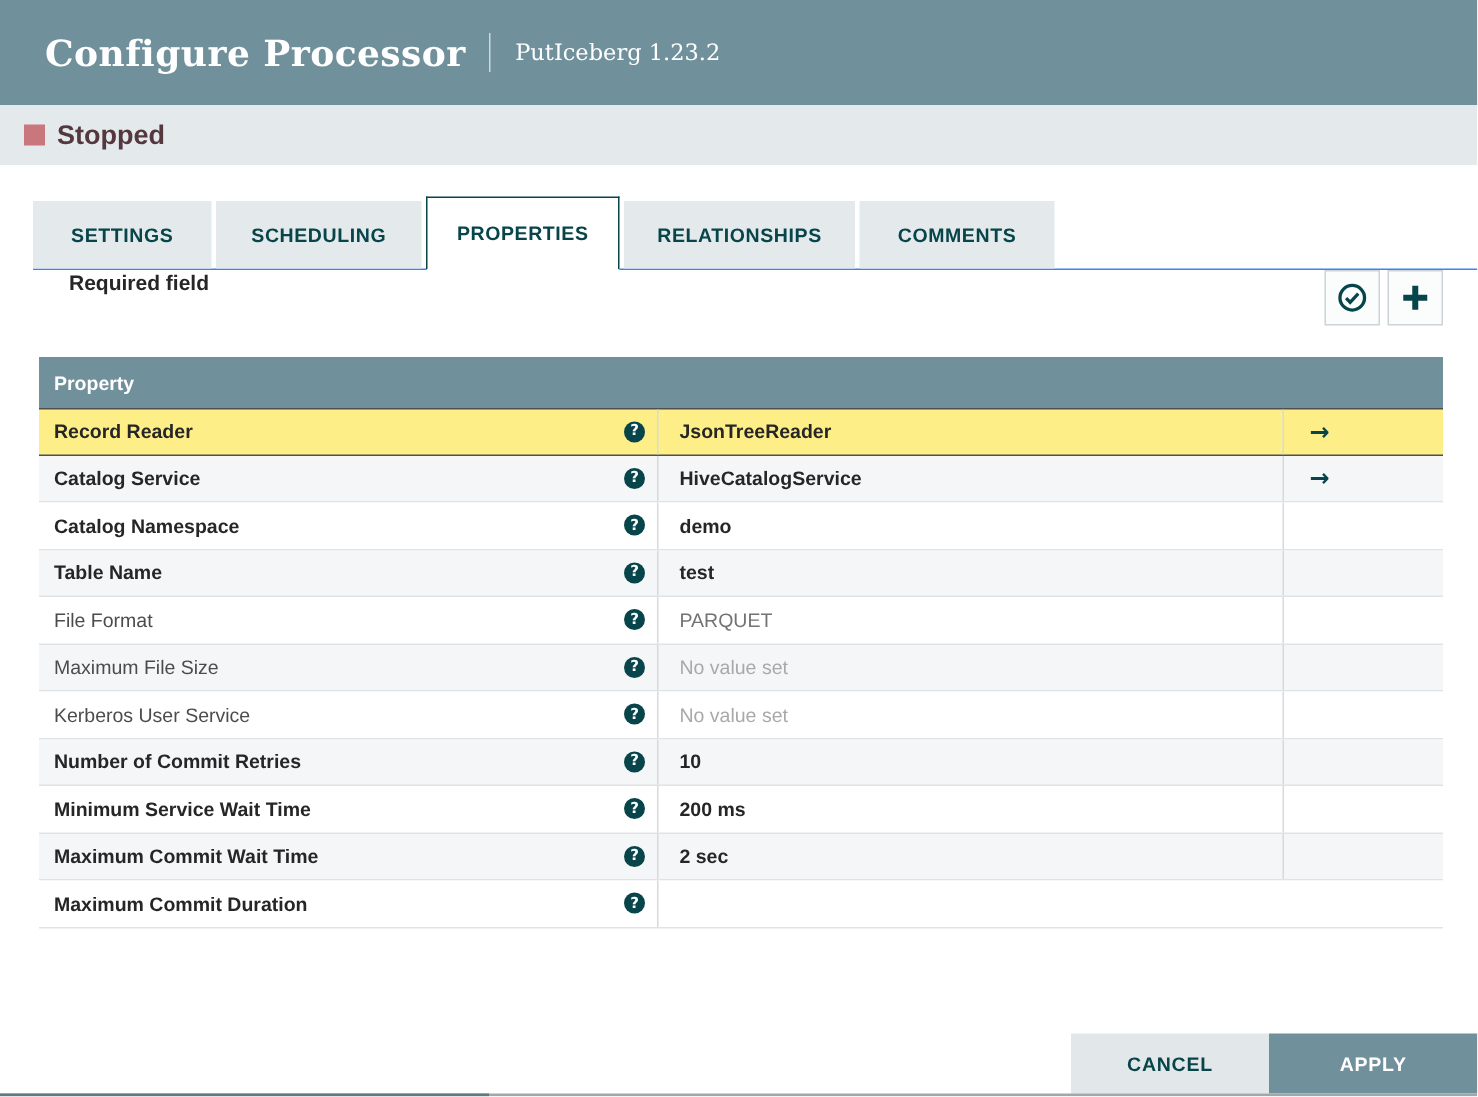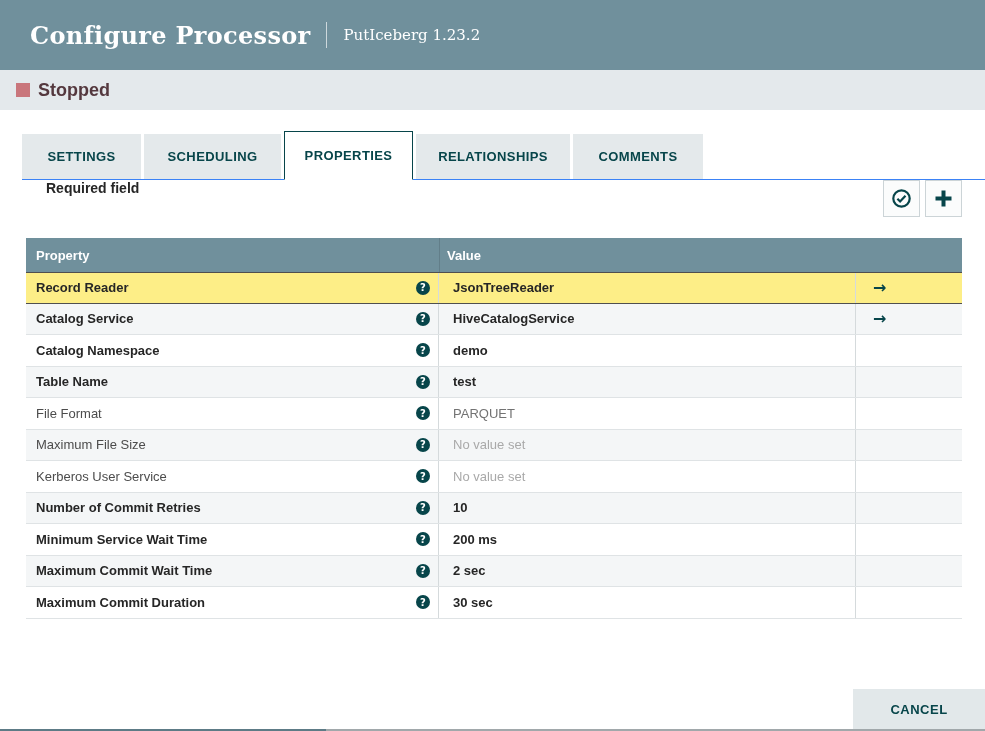--- a/index.html
+++ b/index.html
@@ -129,21 +129,20 @@
             <path d="M10.5 2.5v16M2.5 10.5h16" stroke="#07454a" stroke-width="4"></path>
           </svg>
         </span>
       </span>
     </span>
   </div>
 
   <div class="ptable">
     <div class="thead">
       <div class="th-prop">Property</div>
-      <div class="th-val">Value</div>
       <div class="th-arrow"></div>
     </div>
     <div id="rows">
         <div class="prow selected">
     <div class="cell-prop">
       <span class="prop-name">Record Reader</span>
       <span class="qicon">?</span>
     </div>
     <div class="cell-val">
       <span class="value-text">JsonTreeReader</span>
@@ -258,31 +257,29 @@
     </div>
     <div class="cell-arrow">
       
     </div>
   </div>
         <div class="prow">
     <div class="cell-prop">
       <span class="prop-name">Maximum Commit Duration</span>
       <span class="qicon">?</span>
     </div>
-    <div class="cell-val">
-      <span class="value-text">30 sec</span>
-    </div>
     <div class="cell-arrow">
       
     </div>
   </div>
       </div>
   </div>
 
   <div class="footer">
     <div class="btn btn-cancel">CANCEL</div>
+    <div class="btn btn-apply">APPLY</div>
   </div>
 
   <div class="bottom-line">
     <span class="seg-left"></span>
   </div>
 
 </div>
 
 </body></html>

